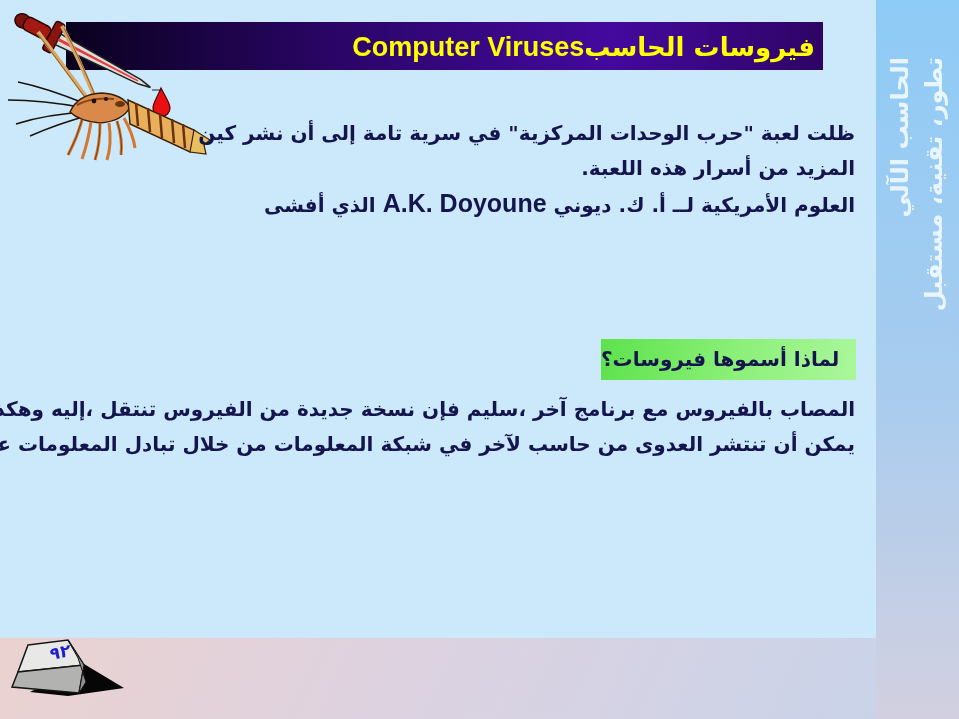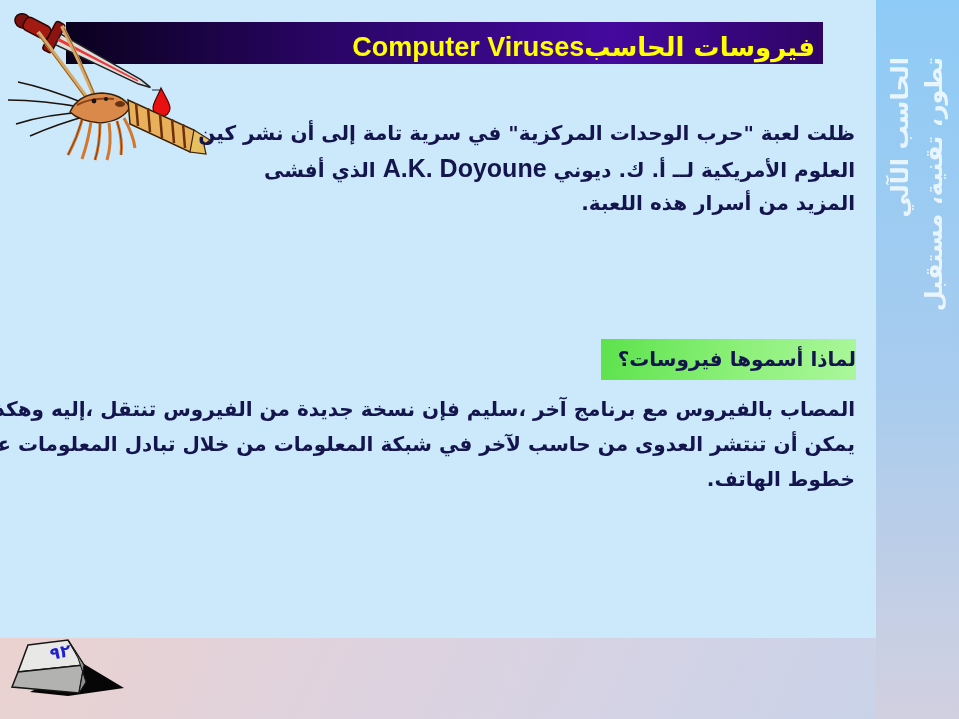--- a/index.html
+++ b/index.html
@@ -21,21 +21,21 @@
   .vtext{
     position:absolute; left:-118px; top:182px; width:320px; height:70px;
     transform:rotate(-90deg); transform-origin:center;
     direction:rtl; text-align:right;
     color:rgba(240,248,255,0.92);
     font-size:24px; font-weight:bold; line-height:34px;
     letter-spacing:1px;
   }
   
   .titlebar{
-    position:absolute; left:66px; top:22px; width:757px; height:42px;
+    position:absolute; left:66px; top:22px; width:757px; height:48px;
     background:linear-gradient(90deg,#0a011e 0%, #2a0566 35%, #44099e 72%, #2e0465 100%);
     direction:rtl; text-align:right;
     line-height:51px; white-space:nowrap; padding-right:0;
   }
   .titlebar .t-ar{
     color:#ffff00; font-size:26px; font-weight:bold; padding-right:8px;
     font-family:"DejaVu Sans", sans-serif;
   }
   .titlebar .t-en{
     color:#ffff00; font-size:27px; font-weight:bold;
@@ -50,21 +50,21 @@
   .p1{ left:185px; top:116px; width:670px; }
   .p2{ left:13px;  top:392px; width:842px; }
   .latin{
     font-family:"Liberation Sans", sans-serif;
     font-size:25px; font-weight:bold;
   }
   
   .qbox{
     position:absolute; left:601px; top:339px; width:255px; height:41px;
     background:linear-gradient(100deg,#5de24c 0%, #8df07a 55%, #aaf79b 100%);
-    direction:rtl; text-align:right; line-height:41px;
+    direction:rtl; text-align:left; line-height:41px;
     color:#15154d; font-size:20px; font-weight:bold; white-space:nowrap;
   }
   
   .art-swordlobster{ position:absolute; left:2px; top:2px; }
   .art-keycap{ position:absolute; left:6px; top:634px; }
   .page-num{
     position:absolute; left:40px; top:642px; width:40px;
     color:#2121cc; font-size:17px; font-weight:bold;
     transform:rotate(-12deg) skewX(-10deg); text-align:center;
   }
@@ -146,32 +146,31 @@
       <g stroke="#7a3c10" stroke-width="1" fill="none">
         <path d="M80,118 Q75,136 66,153"></path>
         <path d="M98,121 Q98,142 93,158"></path>
         <path d="M115,119 Q121,138 119,153"></path>
       </g>
     </g>
   </svg>
 
   <div class="para p1" dir="rtl">
     <div class="line">ظلت لعبة "حرب الوحدات المركزية" في سرية تامة إلى أن نشر كين</div>
+    <div class="line">المزيد من أسرار هذه اللعبة.</div>
     <div class="line"><span>العلوم الأمريكية لــ أ. ك. ديوني </span><span class="latin">A.K. Doyoune</span><span> الذي أفشى</span></div>
-    <div class="line">المزيد من أسرار هذه اللعبة.</div>
   </div>
 
   <div class="qbox">
     <span>لماذا أسموها فيروسات؟</span>
   </div>
 
   <div class="para p2" dir="rtl">
     <div class="line">المصاب بالفيروس مع برنامج آخر ،سليم فإن نسخة جديدة من الفيروس تنتقل ،إليه وهكذا</div>
     <div class="line">يمكن أن تنتشر العدوى من حاسب لآخر في شبكة المعلومات من خلال تبادل المعلومات عبر</div>
-    <div class="line">خطوط الهاتف.</div>
   </div>
 
   <svg class="art-keycap" width="125" height="70" viewBox="0 0 125 70">
     <polygon points="24,58 78,30 118,54 62,62" fill="#060606"></polygon>
     <polygon points="22,11 62,6 78,31 12,38" fill="#e8e8e6" stroke="#151515" stroke-width="1.5"></polygon>
     <polygon points="12,38 78,31 73,59 6,53" fill="#b2b2b0" stroke="#151515" stroke-width="1.5"></polygon>
     <polygon points="62,6 78,31 73,59 80,48 72,24" fill="#8f8f8d" stroke="#151515" stroke-width="1"></polygon>
   </svg>
   <div class="page-num">٩٢</div>
 

